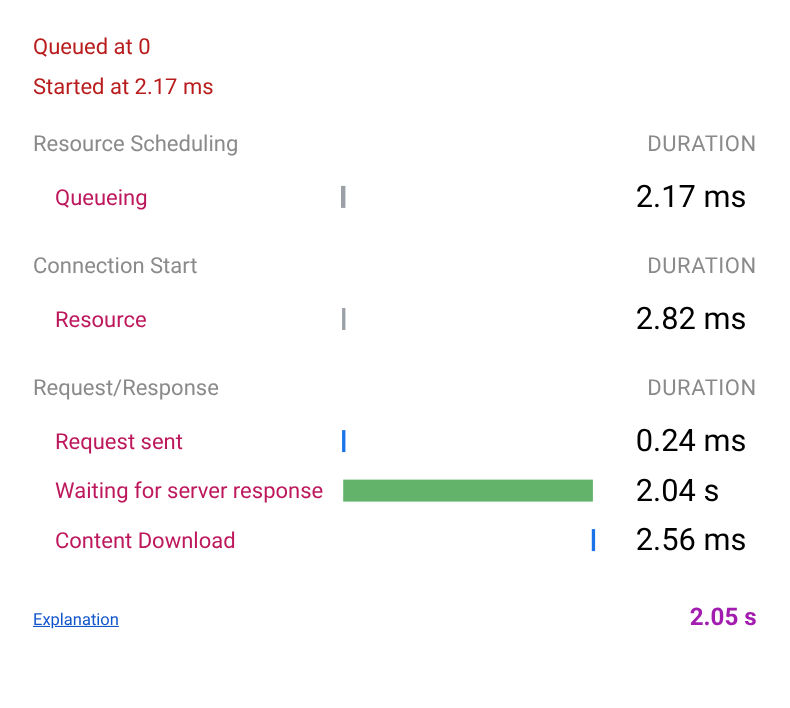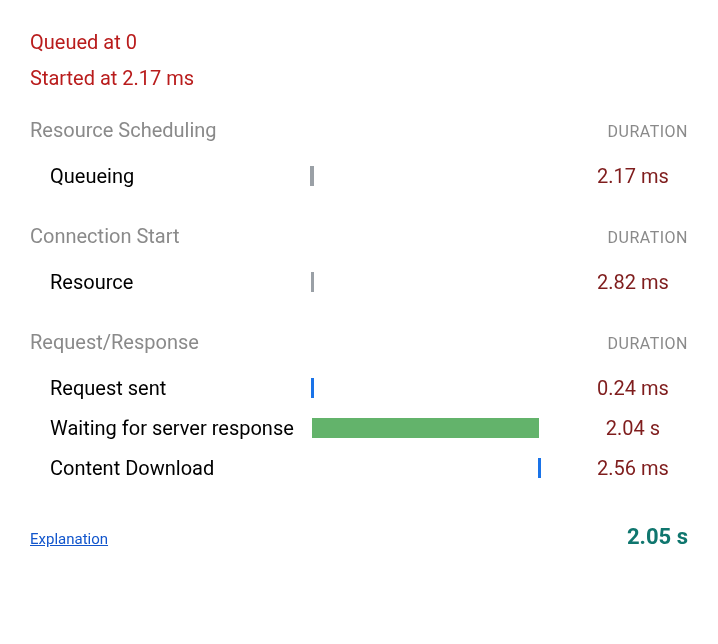--- a/index.html
+++ b/index.html
@@ -24,71 +24,71 @@
       justify-content: space-between;
       align-items: baseline;
       margin-bottom: 14px;
       margin-top: 16px;
     }
     .section-title {
       font-size: 20px;
       color: #8a8a8a;
     }
     .duration-header {
-      font-size: 16px;
+      font-size: 20px;
       color: #8a8a8a;
       letter-spacing: 0.5px;
     }
     .row {
       display: flex;
       align-items: center;
       padding: 6px 0;
       min-height: 36px;
     }
     .row-label {
       flex: 0 0 280px;
       font-size: 20px;
       padding-left: 20px;
-      color: #000000;
+      color: #be185d;
     }
     .row-bar-area {
       flex: 1;
       position: relative;
       height: 28px;
     }
     .bar {
       position: absolute;
       top: 4px;
       height: 20px;
     }
     .bar.gray { background: #9aa0a6; }
     .bar.blue { background: #1a73e8; }
     .bar.green { background: #63b36b; }
     .row-value {
       flex: 0 0 110px;
-      text-align: center;
-      font-size: 20px;
-      color: #7f1d1d;
+      text-align: left;
+      font-size: 28px;
+      color: #000000;
     }
     .footer {
       display: flex;
       justify-content: space-between;
       align-items: baseline;
       margin-top: 36px;
     }
     .explanation-link {
       color: #1155cc;
       text-decoration: underline;
       font-size: 15px;
       cursor: pointer;
     }
     .total-value {
       font-size: 22px;
       font-weight: 700;
-      color: #0f766e;
+      color: #a21caf;
     }
   </style>
 </head>
 <body>
 
 <div>
   <div class="header-line">Queued at 0</div>
   <div class="header-line">Started at 2.17 ms</div>
 </div>
 

